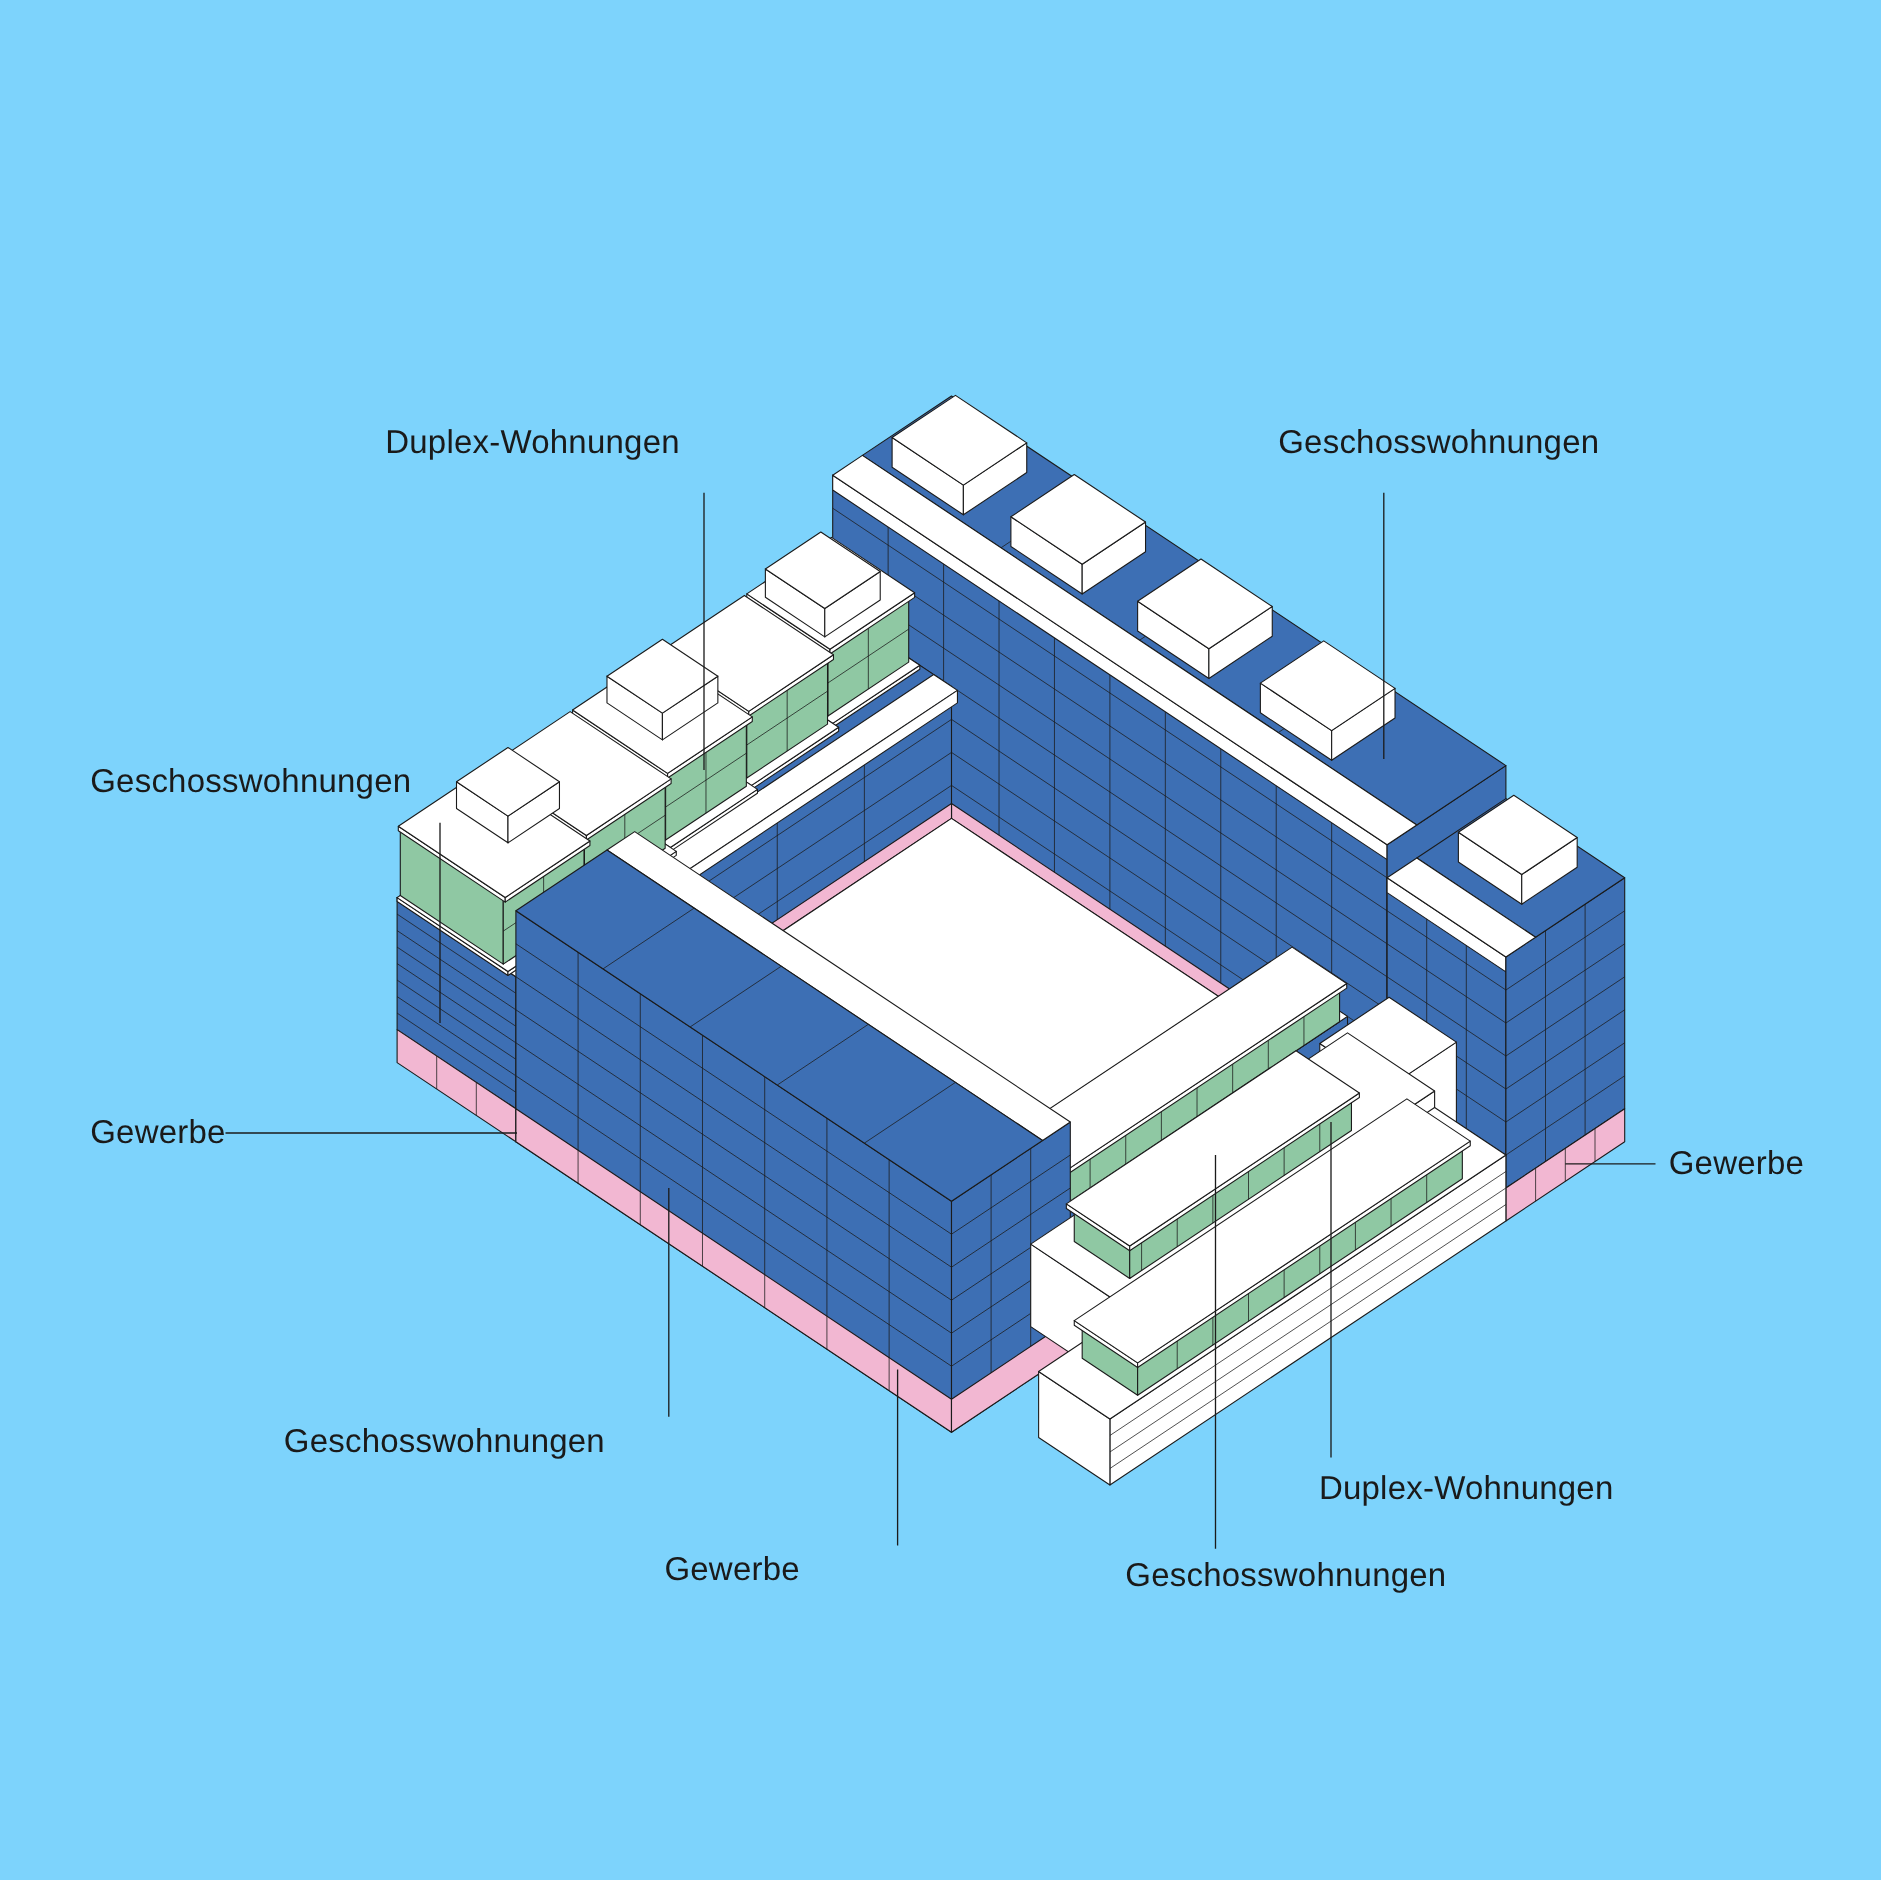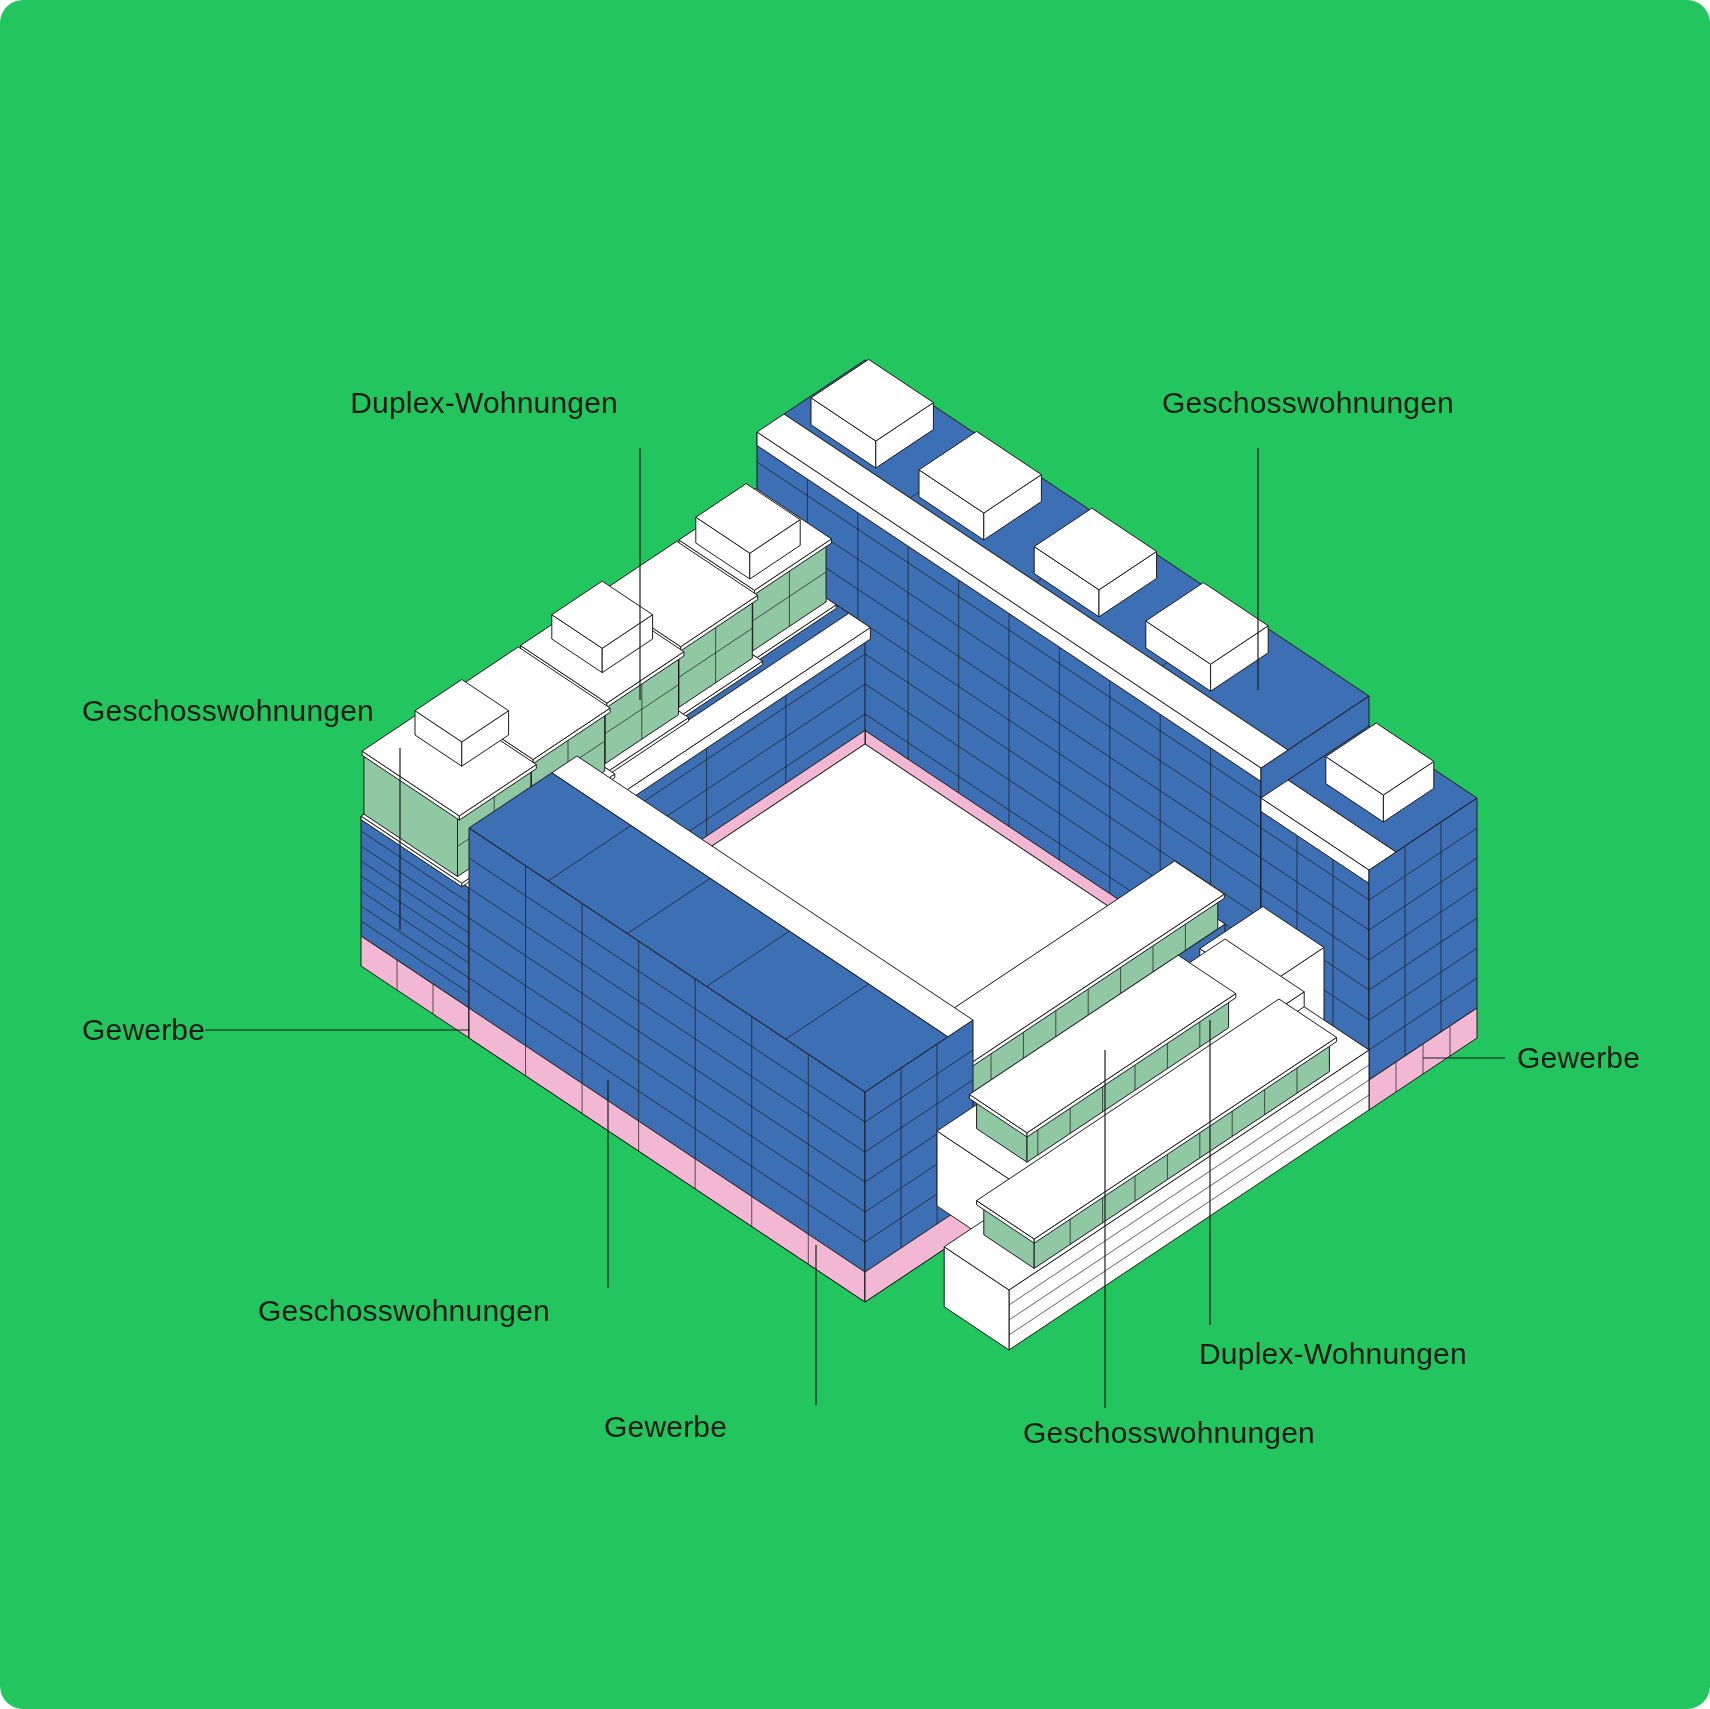--- a/index.html
+++ b/index.html
@@ -1,22 +1,21 @@
 <!DOCTYPE html>
 <html><head>
 <meta charset="utf-8">
 <style>
   html,body{margin:0;padding:0;background:#ffffff;}
   .stage{
     position:relative;
     width:1710px;height:1709px;
-    background:#22c55e;
+    background:#7dd3fc;
     overflow:hidden;
     font-family:"Liberation Sans", sans-serif;
-    border-radius:23px;
   }
   .stage svg{position:absolute;left:0;top:0;}
   .lbl{
     position:absolute;
     font-size:30px;
     line-height:1.15;
     color:#1a1a1a;
     white-space:nowrap;
     letter-spacing:0.2px;
   }

